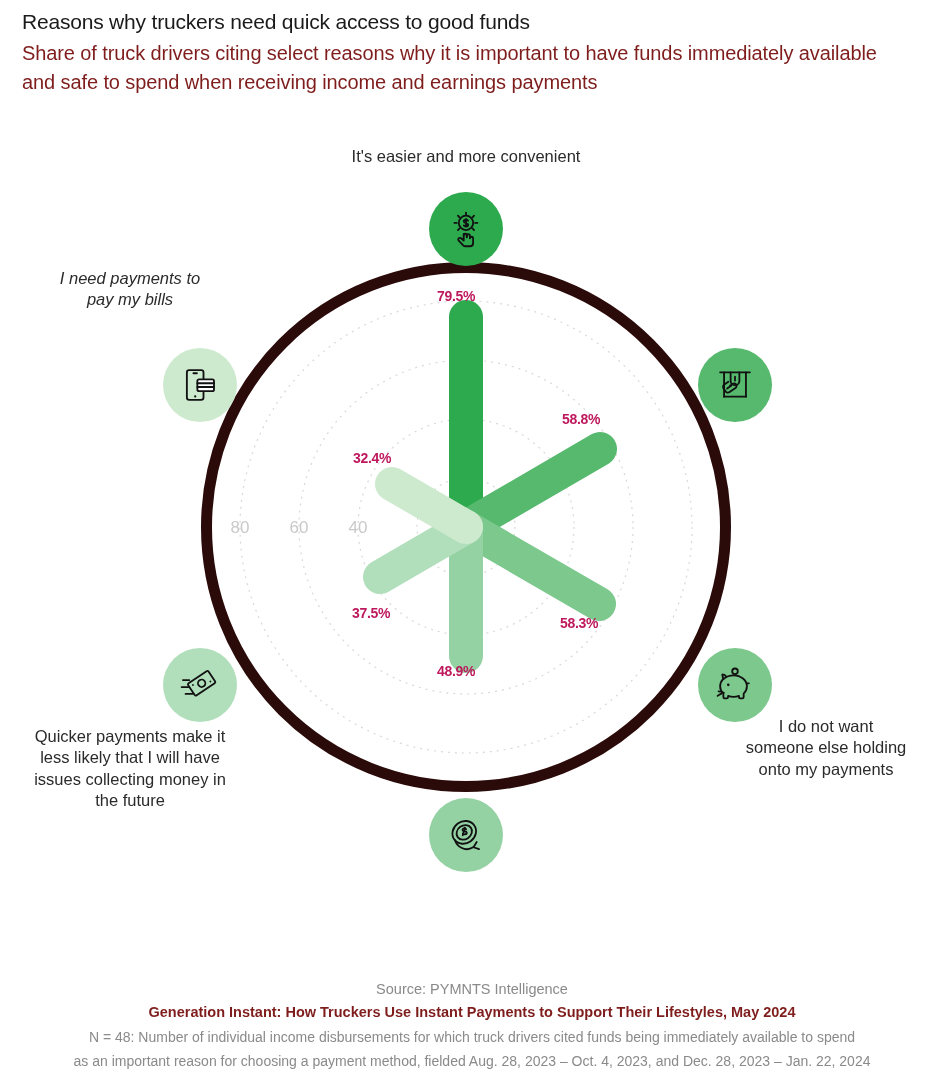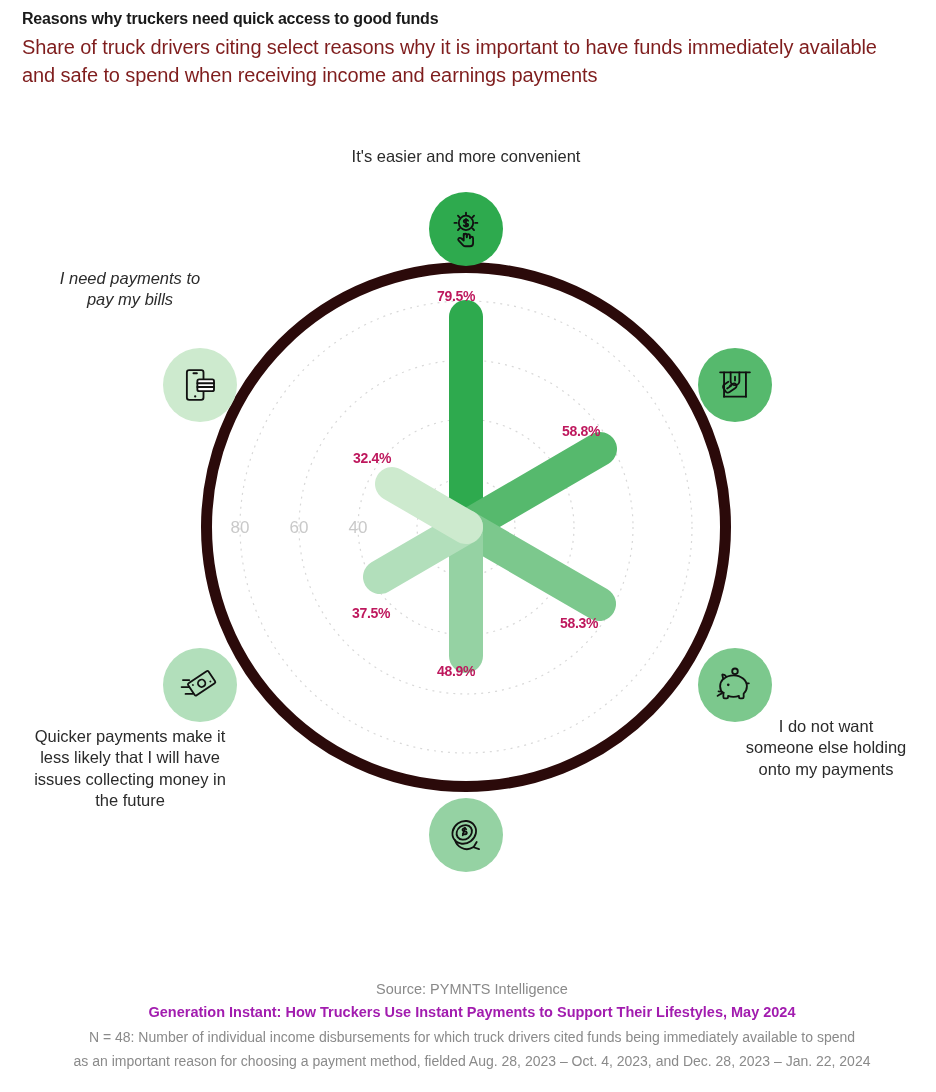--- a/index.html
+++ b/index.html
@@ -9,21 +9,21 @@
     width:936px; height:1092px;
     font-family:"Liberation Sans","DejaVu Sans",sans-serif;
     color:#231f20;
     position:relative;
     overflow:hidden;
   }
 
   
   .header { position:absolute; left:22px; top:8px; width:880px; }
   .title {
-    font-size:16px; font-weight:bold; letter-spacing:-0.2px;
+    font-size:21px; font-weight:normal; letter-spacing:-0.2px;
     color:#1a1a1a; line-height:1.35;
   }
   .subtitle {
     margin-top:3px;
     font-size:20px; font-weight:normal; color:#7f1d1d;
     line-height:1.42; letter-spacing:-0.1px;
     max-width:860px;
   }
 
   
@@ -56,21 +56,21 @@
     width:74px; height:74px; border-radius:50%;
     display:flex; align-items:center; justify-content:center;
   }
   .icon-bubble svg { display:block; }
 
   
   .footer { position:absolute; left:22px; top:978px; width:900px;text-align:center; }
   .src-line {
     font-size:14.5px; color:#8a8a8a; line-height:1.62;
   }
-  .src-bold { font-weight:bold; color:#a21caf; }
+  .src-bold { font-weight:bold; color:#7f1d1d; }
   .note-line { font-size:14px; color:#8a8a8a; line-height:1.72; }
 </style>
 </head>
 <body>
 
 <div class="header">
   <div class="title">Reasons why truckers need quick access to good funds</div>
   <div class="subtitle">Share of truck drivers citing select reasons why it is important to have funds immediately available and safe to spend when receiving income and earnings payments</div>
 </div>
 
@@ -103,21 +103,21 @@
 
       <line stroke="#95d2a3" x1="466" y1="417" x2="466" y2="546"></line>
 
       <line stroke="#b2dfbb" x1="466" y1="417" x2="380" y2="467"></line>
 
       <line stroke="#cdeace" x1="466" y1="417" x2="392" y2="374"></line>
     </g>
   </svg>
 
   <div class="val-label" style="left:437px; top:178px;">79.5%</div>
-  <div class="val-label" style="left:562px; top:313px;">58.8%</div>
+  <div class="val-label" style="left:562px; top:301px;">58.8%</div>
   <div class="val-label" style="left:560px; top:505px;">58.3%</div>
   <div class="val-label" style="left:437px; top:553px;">48.9%</div>
   <div class="val-label" style="left:352px; top:475px;margin-top:20px;">37.5%</div>
   <div class="val-label" style="left:353px; top:340px;">32.4%</div>
 
   <div class="icon-bubble" style="left:429px; top:82px; background:#2eaa4e;">
     <svg width="42" height="42" viewBox="0 0 48 48" fill="none" stroke="#111" stroke-width="2.1" stroke-linecap="round" stroke-linejoin="round">
       <circle cx="24" cy="17" r="8.2"></circle>
       <path d="M24 12.6v8.8M26.4 14.6c-.6-.8-1.6-1.2-2.6-1.2-1.3 0-2.3.8-2.3 1.9 0 2.5 5 1.4 5 3.9 0 1.1-1 1.9-2.4 1.9-1.1 0-2.1-.4-2.7-1.2"></path>
       <path d="M24 5.2v2.6M33.2 8.8l-1.8 1.9M37 17h-2.6M10.8 17H13.4M14.8 8.8l1.8 1.9M31.4 23.3l1.8 1.9M16.6 23.3l-1.8 1.9"></path>

